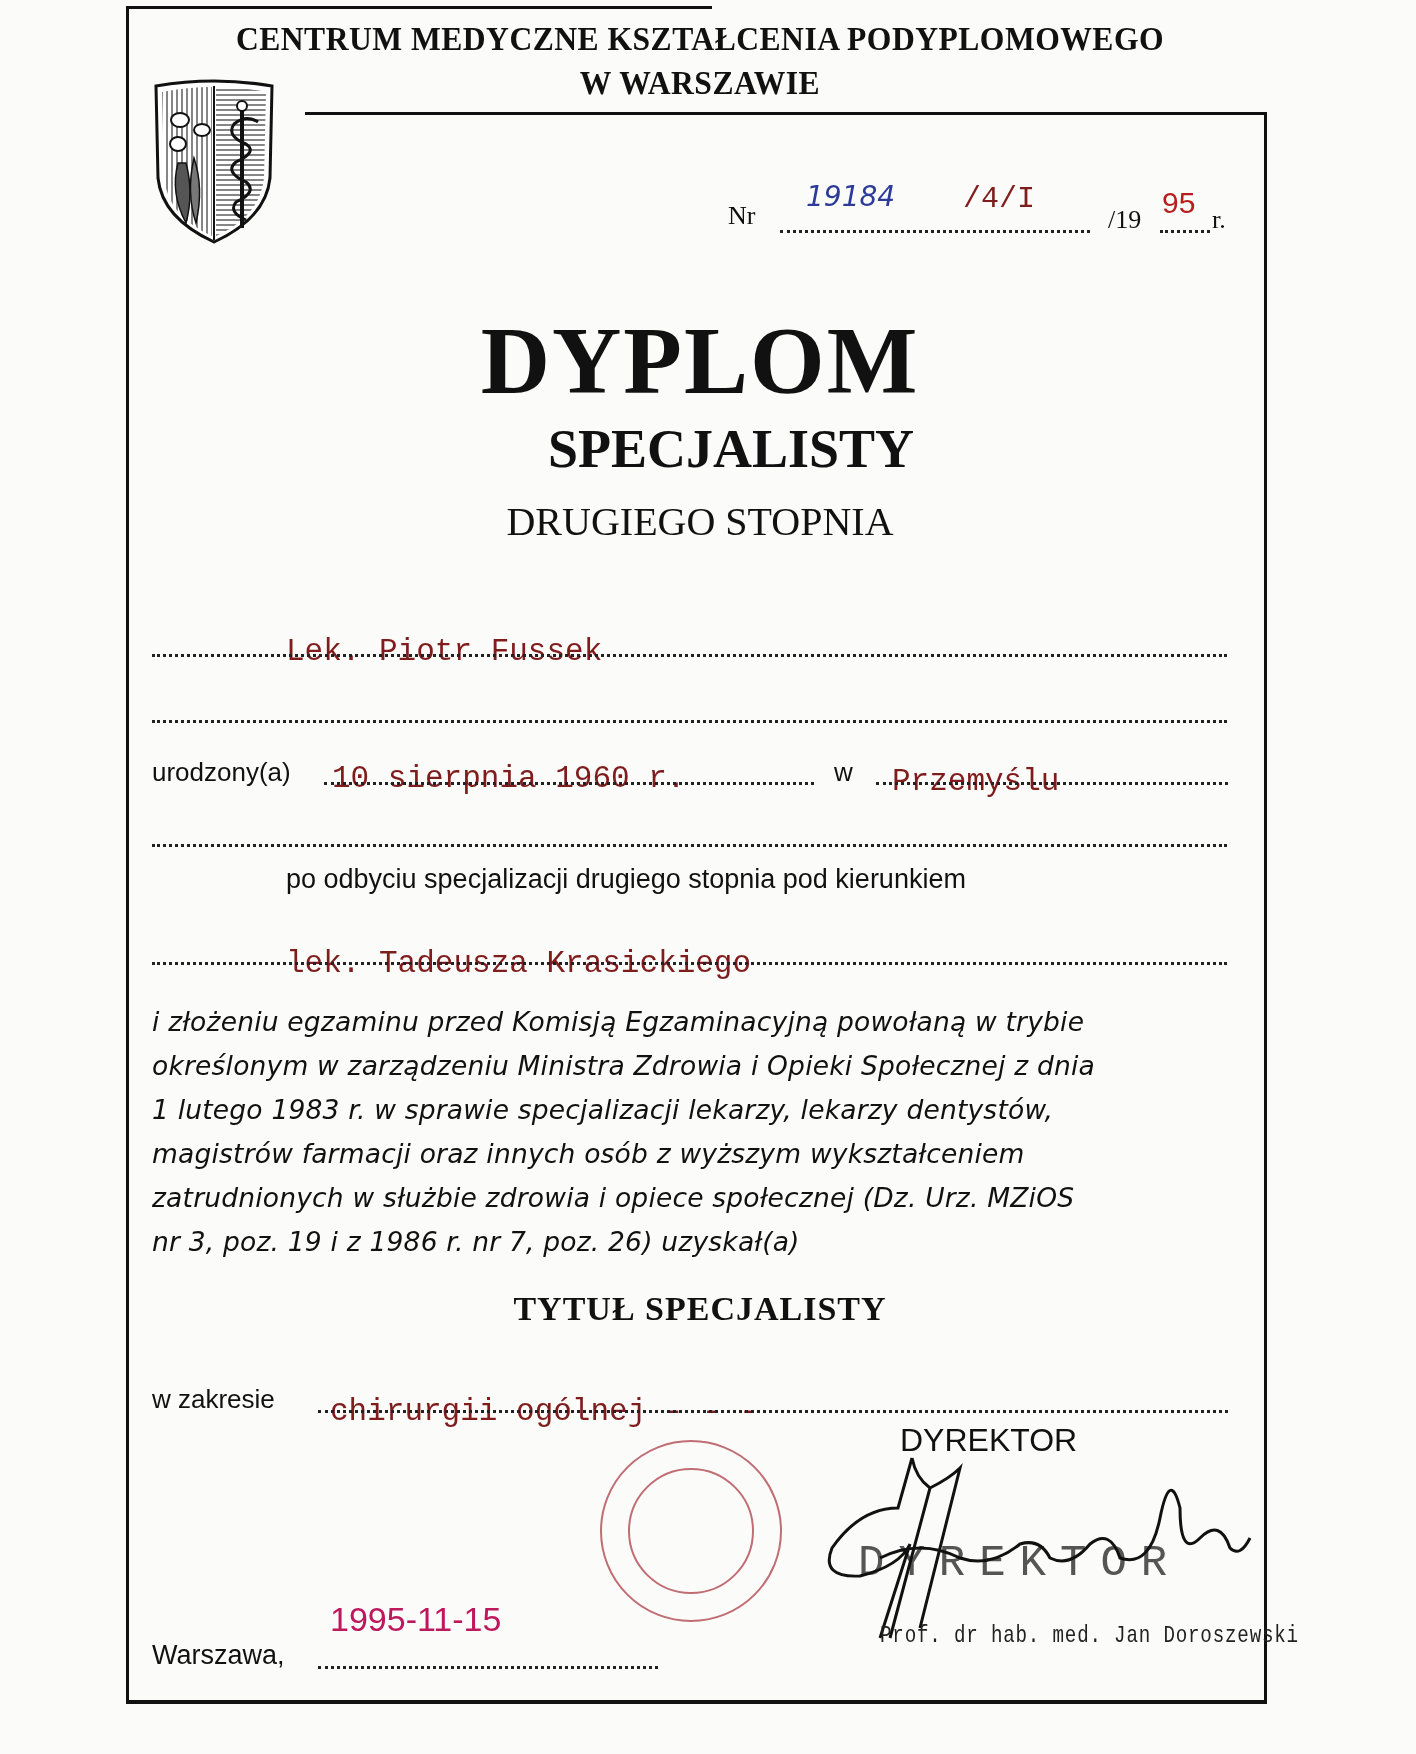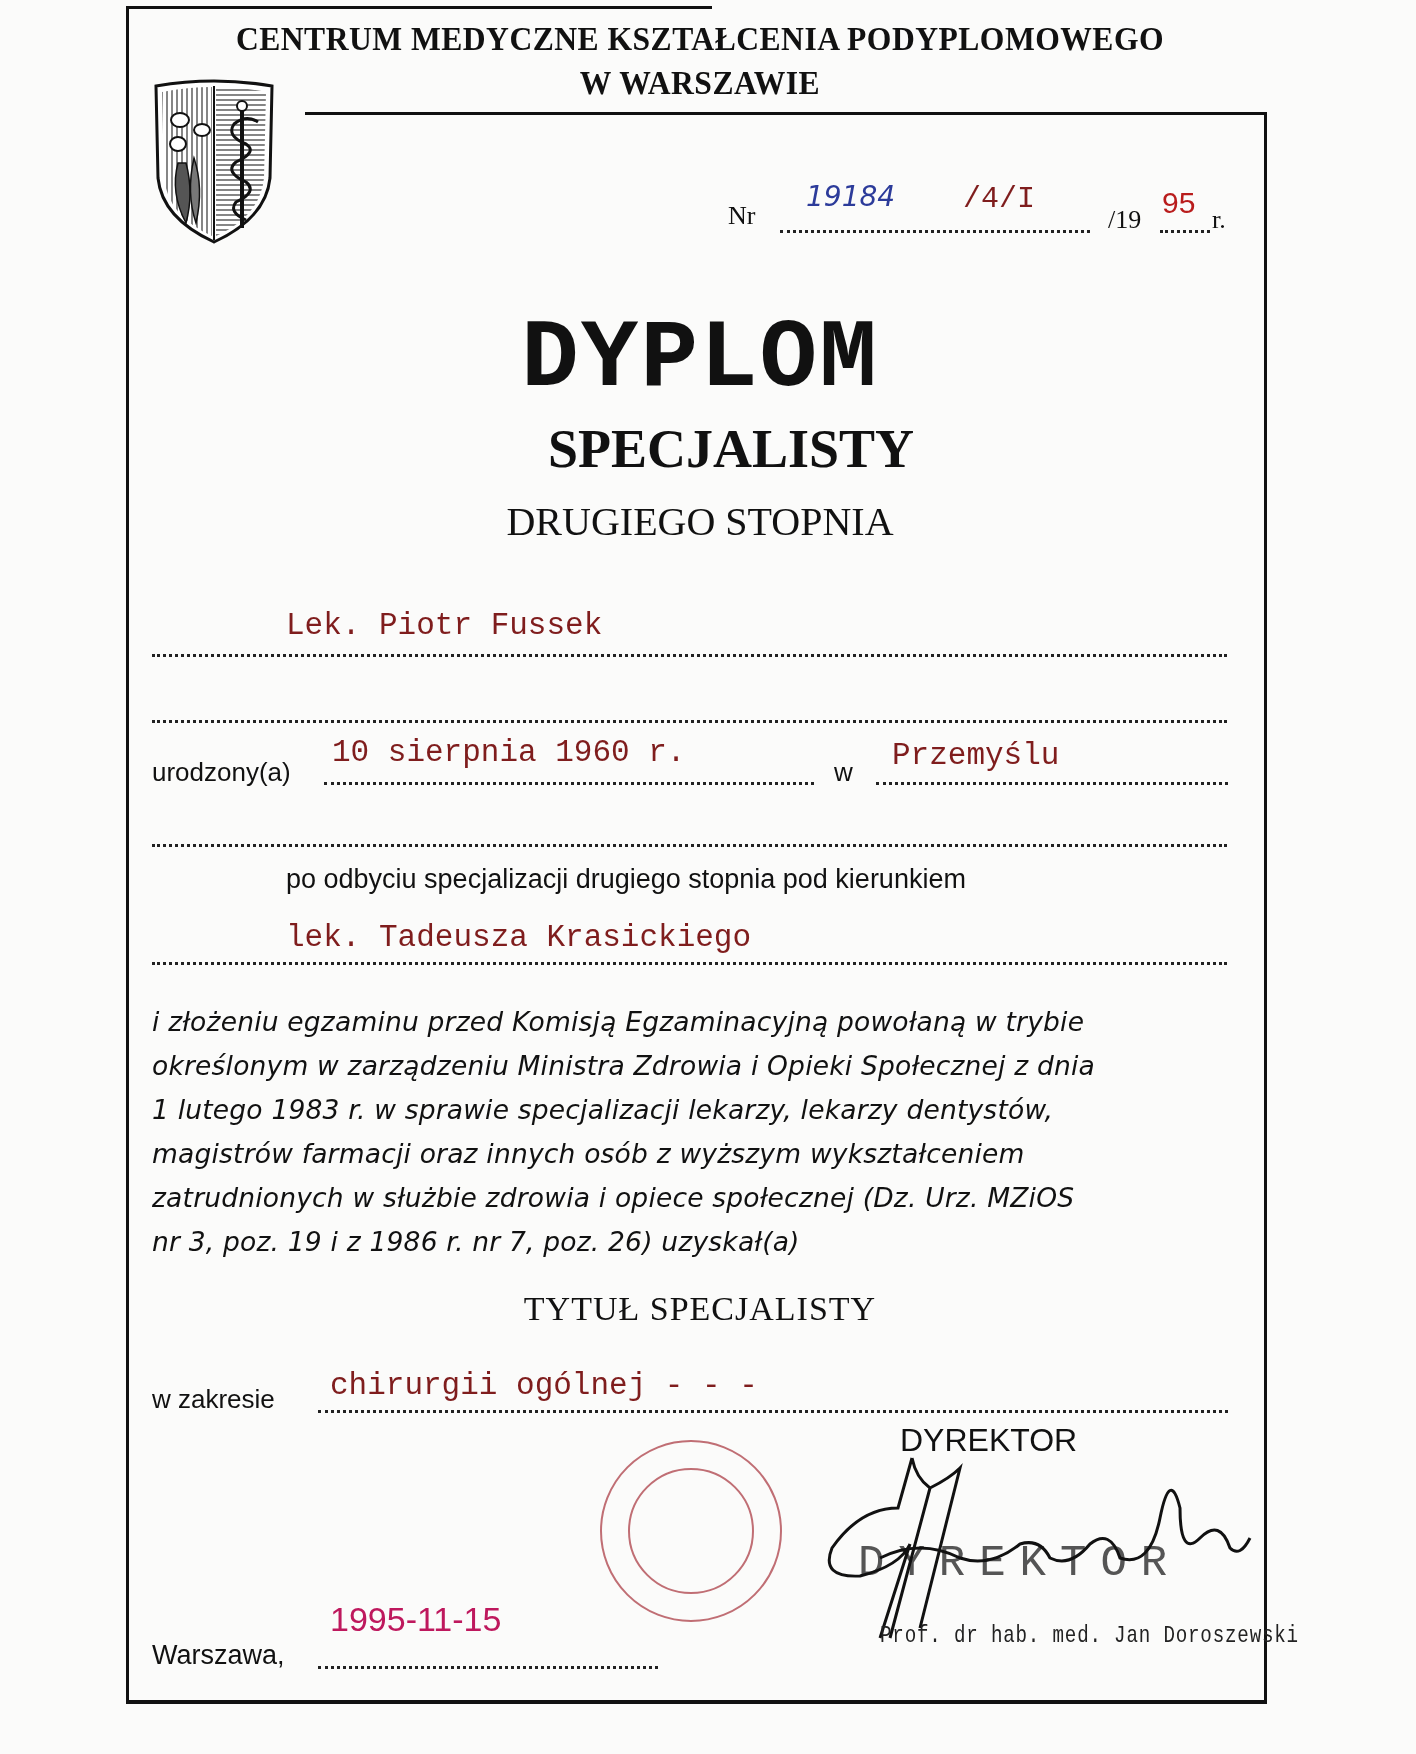--- a/index.html
+++ b/index.html
@@ -15,28 +15,28 @@
   .hdr { left:130px; width:1140px; text-align:center; font-weight:bold; font-size:34px; letter-spacing:0.5px;
          font-family:"Liberation Serif", serif; transform:scaleX(0.93); transform-origin:center; }
   .emblem { left:150px; top:78px; width:128px; height:168px; }
 
   .nr-label { left:728px; top:201px; font-size:26px; }
   .dots { border-bottom:3px dotted #222; height:0; }
   .hand-blue { font-family:"DejaVu Sans", sans-serif; font-style:italic; color:#2c3b9a; font-size:28px; }
   .mono { font-family:"Liberation Mono", monospace; color:#7f1d1d; }
   .sans { font-family:"Liberation Sans", sans-serif; }
 
-  .title1 { left:130px; width:1140px; text-align:center; top:305px; font-size:96px; font-weight:bold; letter-spacing:2px;font-family:Liberation Mono, monospace; }
+  .title1 { left:130px; width:1140px; text-align:center; top:305px; font-size:96px; font-weight:bold; letter-spacing:2px; }
   .title2 { left:130px; width:1140px; text-align:center; top:418px; font-size:54px; font-weight:bold;padding-left:31px; }
   .title3 { left:130px; width:1140px; text-align:center; top:498px; font-size:40px; }
 
-  .field-text { font-size:31px; }
+  .field-text { font-size:31px;margin-top:26px; }
   .label { font-family:"Liberation Sans", sans-serif; font-size:26px; }
   .para { left:152px; width:1100px; font-family:"DejaVu Sans", sans-serif; font-style:italic; font-size:26.5px; line-height:44px; letter-spacing:0.2px; }
-  .tytul { left:130px; width:1140px; text-align:center; top:1290px; font-size:34px; font-weight:normal; letter-spacing:1px; }
+  .tytul { left:130px; width:1140px; text-align:center; top:1290px; font-size:34px; font-weight:bold; letter-spacing:1px; }
 
   .stamp { left:600px; top:1440px; width:178px; height:178px; border:2px solid #b5555c; border-radius:50%; opacity:0.85; }
   .stamp-inner { left:628px; top:1468px; width:122px; height:122px; border:2px solid #b5555c; border-radius:50%; opacity:0.85; }
   .sig-title { left:900px; top:1422px; font-size:32px; font-family:"Liberation Sans", sans-serif; }
   .sig-svg { left:820px; top:1448px; width:440px; height:200px; }
   .stamp-name { left:880px; top:1622px; font-family:"Liberation Mono", monospace; font-size:24px; color:#222; transform:scaleX(0.8); transform-origin:left; letter-spacing:1px; }
 </style>
 </head>
 <body>
 

